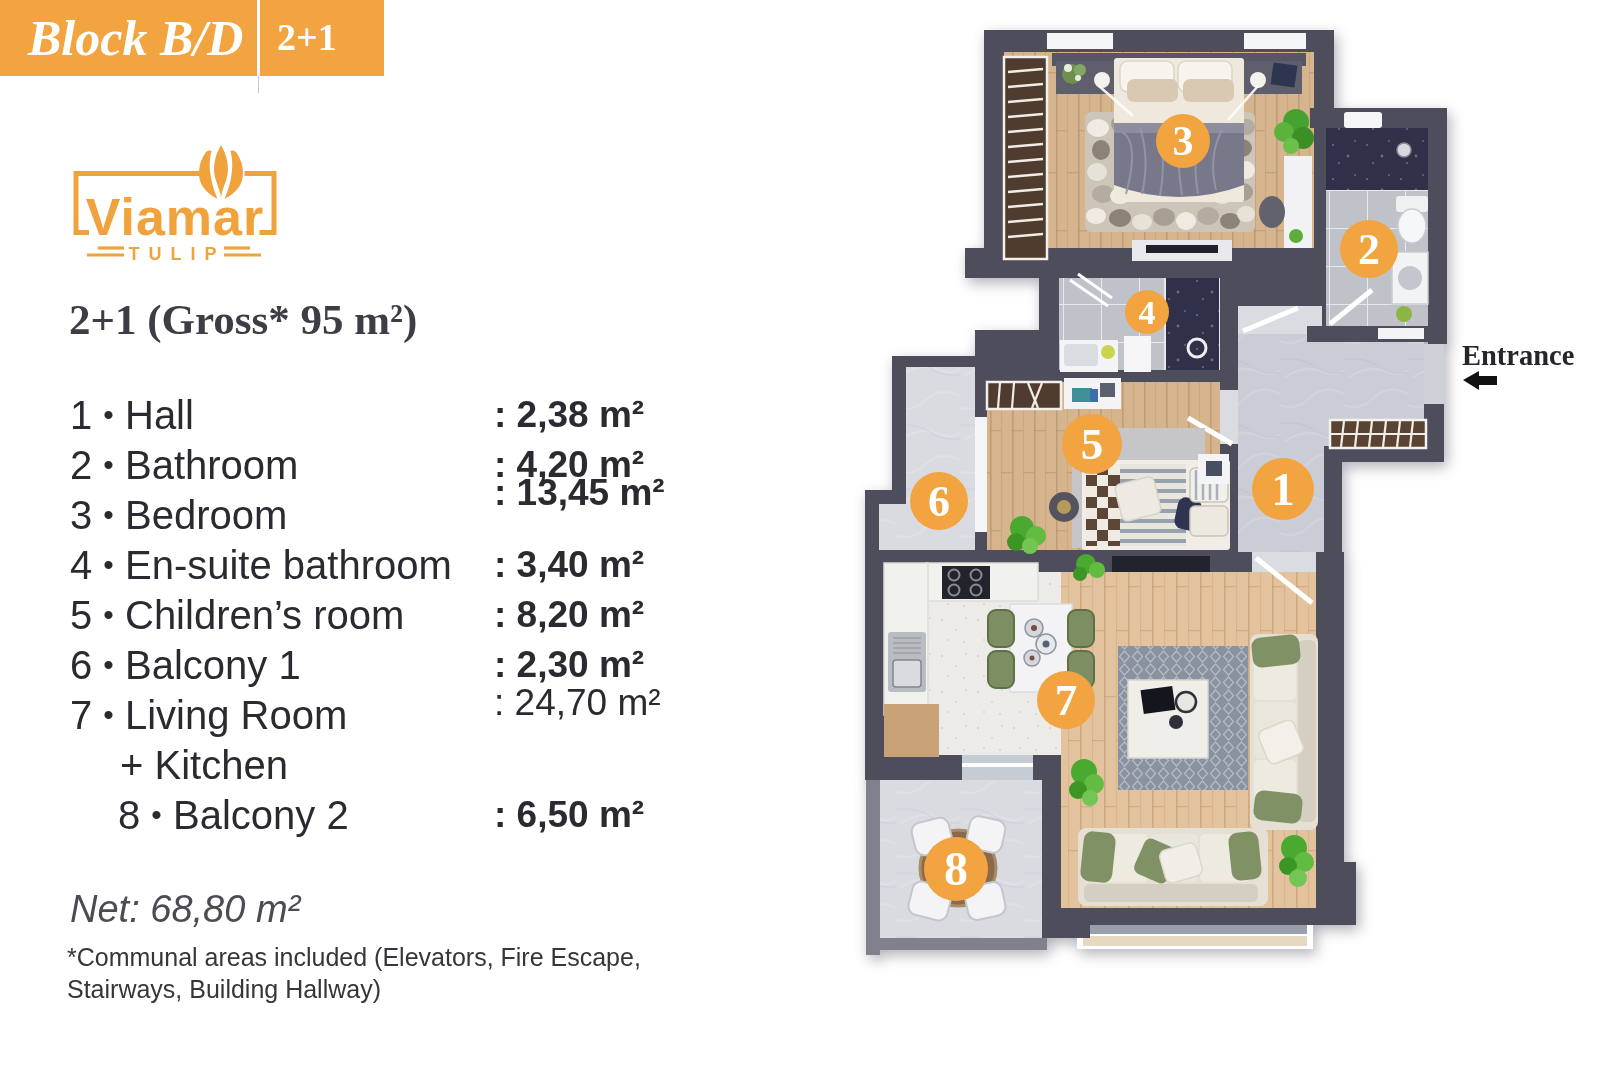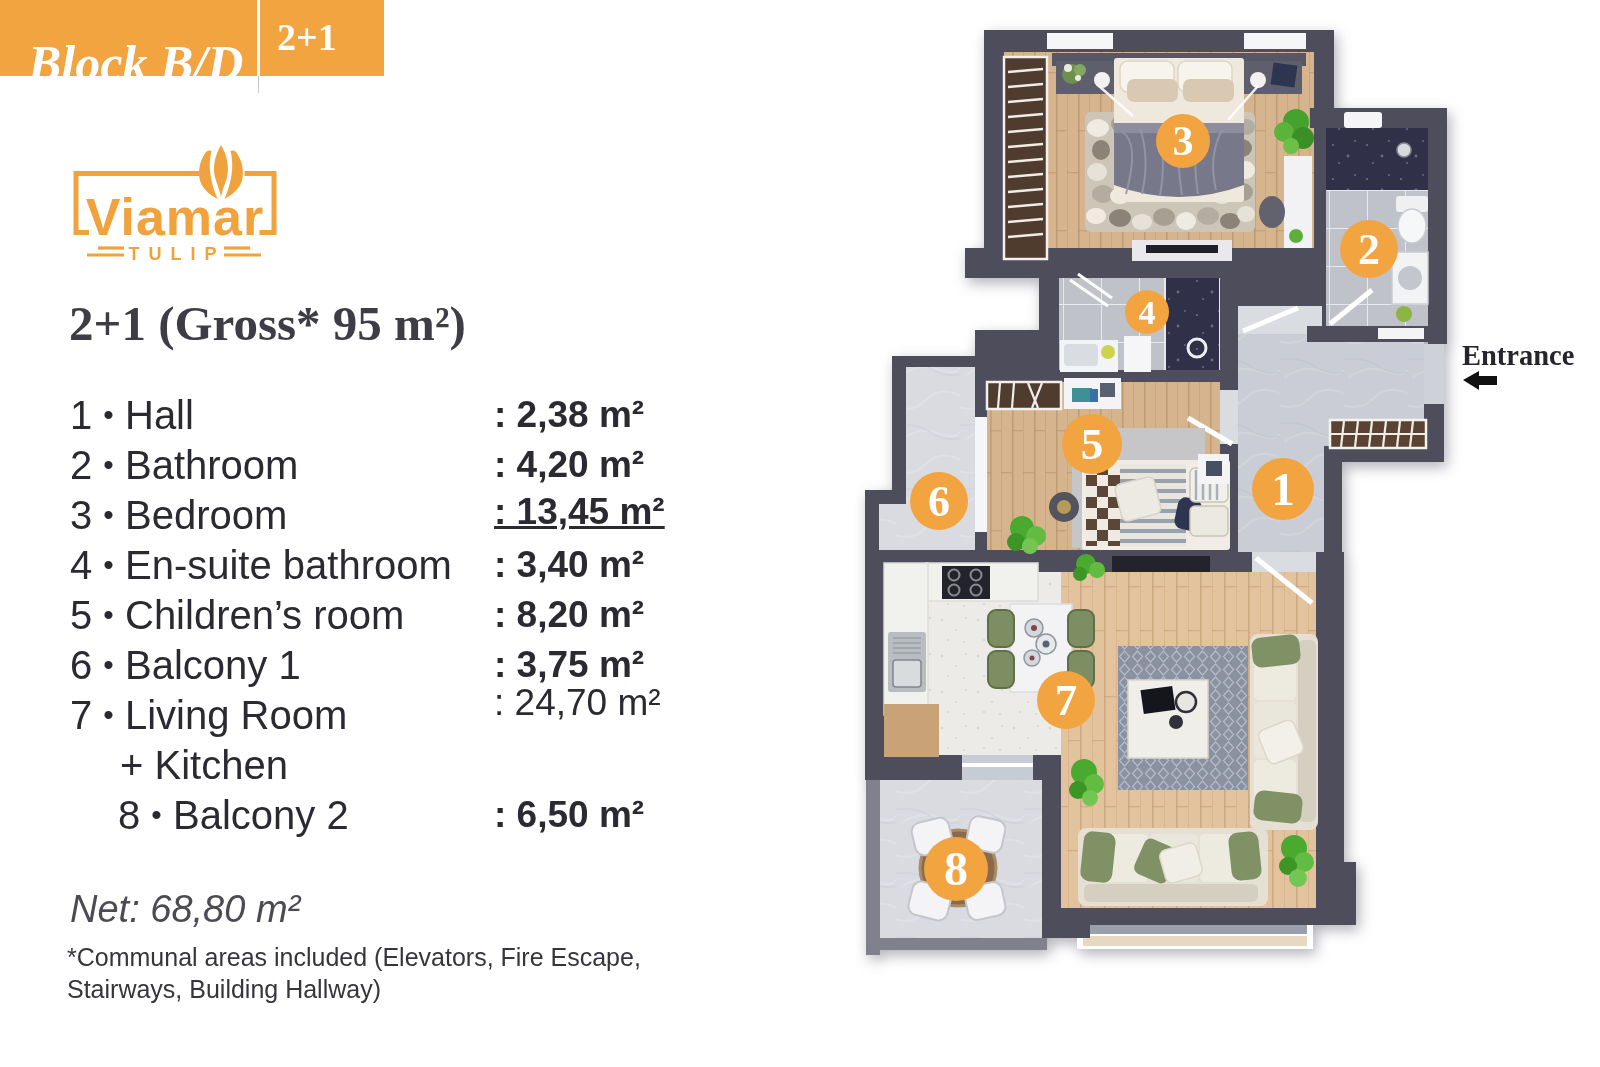--- a/index.html
+++ b/index.html
@@ -7,21 +7,21 @@
        font-family:"Liberation Sans",sans-serif;overflow:hidden;}
   .abs{position:absolute;}
 </style>
 </head>
 <body>
 
 <div class="abs" style="left:0;top:0;width:384px;height:76px;background:#F2A440;"></div>
 
 <div class="abs" style="left:28px;top:1px;width:230px;height:76px;line-height:74px;
      font-family:'Liberation Serif',serif;font-style:italic;font-weight:bold;
-     font-size:50px;color:#ffffff;margin-top:25px;">Block B/D</div>
+     font-size:50px;color:#ffffff;">Block B/D</div>
 
 <div class="abs" style="left:257px;top:0;width:3px;height:76px;background:#ffffff;"></div>
 
 <div class="abs" style="left:258px;top:76px;width:1px;height:17px;background:#c8c8c8;"></div>
 
 <div class="abs" style="left:277px;top:0px;width:110px;height:76px;line-height:74px;
      font-family:'Liberation Serif',serif;font-weight:bold;font-size:38px;color:#ffffff;">2+1</div>
 
 <svg class="abs" style="left:60px;top:140px;" width="230" height="130" viewBox="0 0 230 130">
   <g fill="none" stroke="#F0A23C" stroke-width="5">
@@ -42,35 +42,35 @@
 
   <g stroke="#F0A23C" stroke-width="3.2">
     <line x1="38" y1="108" x2="64" y2="108"></line>
     <line x1="27" y1="115" x2="64" y2="115"></line>
     <line x1="164" y1="108" x2="190" y2="108"></line>
     <line x1="164" y1="115" x2="201" y2="115"></line>
   </g>
 </svg>
 
 <div class="abs" style="left:69px;top:295px;font-family:'Liberation Serif',serif;font-weight:bold;
-     font-size:49px;color:#3E3D45;letter-spacing:0px;">2+1 (Gross* 95 m²)</div>
+     font-size:43px;color:#3E3D45;letter-spacing:0px;">2+1 (Gross* 95 m²)</div>
 
 <div class="abs" id="list" style="left:0;top:0;width:700px;font-size:40px;color:#2B2A31;">
     <div class="abs" style="left:70px;top:393px;width:430px;letter-spacing:0px;">1 <span style="font-size:30px;vertical-align:4px;">•</span> Hall</div>
     <div class="abs" style="left:494px;top:394px;font-weight:bold;font-size:37px;letter-spacing:0px;">: 2,38 m²</div>
     <div class="abs" style="left:70px;top:443px;width:430px;letter-spacing:0px;">2 <span style="font-size:30px;vertical-align:4px;">•</span> Bathroom</div>
     <div class="abs" style="left:494px;top:444px;font-weight:bold;font-size:37px;letter-spacing:0px;">: 4,20 m²</div>
     <div class="abs" style="left:70px;top:493px;width:430px;letter-spacing:0px;">3 <span style="font-size:30px;vertical-align:4px;">•</span> Bedroom</div>
-    <div class="abs" style="left:494px;top:491px;font-weight:bold;font-size:37px;letter-spacing:0px;text-decoration:underline;">: 13,45 m²</div>
+    <div class="abs" style="left:494px;top:472px;font-weight:bold;font-size:37px;letter-spacing:0px;">: 13,45 m²</div>
     <div class="abs" style="left:70px;top:543px;width:430px;letter-spacing:0px;">4 <span style="font-size:30px;vertical-align:4px;">•</span> En-suite bathroom</div>
     <div class="abs" style="left:494px;top:544px;font-weight:bold;font-size:37px;letter-spacing:0px;">: 3,40 m²</div>
     <div class="abs" style="left:70px;top:593px;width:430px;letter-spacing:0px;">5 <span style="font-size:30px;vertical-align:4px;">•</span> Children’s room</div>
     <div class="abs" style="left:494px;top:594px;font-weight:bold;font-size:37px;letter-spacing:0px;">: 8,20 m²</div>
     <div class="abs" style="left:70px;top:643px;width:430px;letter-spacing:0px;">6 <span style="font-size:30px;vertical-align:4px;">•</span> Balcony 1</div>
-    <div class="abs" style="left:494px;top:644px;font-weight:bold;font-size:37px;letter-spacing:0px;">: 3,75 m²</div>
+    <div class="abs" style="left:494px;top:644px;font-weight:bold;font-size:37px;letter-spacing:0px;">: 2,30 m²</div>
     <div class="abs" style="left:70px;top:693px;width:430px;letter-spacing:0px;">7 <span style="font-size:30px;vertical-align:4px;">•</span> Living Room</div>
     <div class="abs" style="left:494px;top:682px;font-weight:normal;font-size:37px;letter-spacing:0px;">: 24,70 m²</div>
     <div class="abs" style="left:120px;top:743px;width:430px;letter-spacing:0px;">+ Kitchen</div>
     <div class="abs" style="left:70px;top:793px;width:430px;letter-spacing:0px;margin-left:48px;">8 <span style="font-size:30px;vertical-align:4px;">•</span> Balcony 2</div>
     <div class="abs" style="left:494px;top:794px;font-weight:bold;font-size:37px;letter-spacing:0px;">: 6,50 m²</div>
   </div>
 
 <div class="abs" style="left:70px;top:888px;font-style:italic;font-size:38px;color:#4C4B53;">Net: 68,80 m²</div>
 
 <div class="abs" style="left:67px;top:941px;font-size:25px;color:#36353C;line-height:32px;">*Communal areas included (Elevators, Fire Escape,<br>Stairways, Building Hallway)</div>

